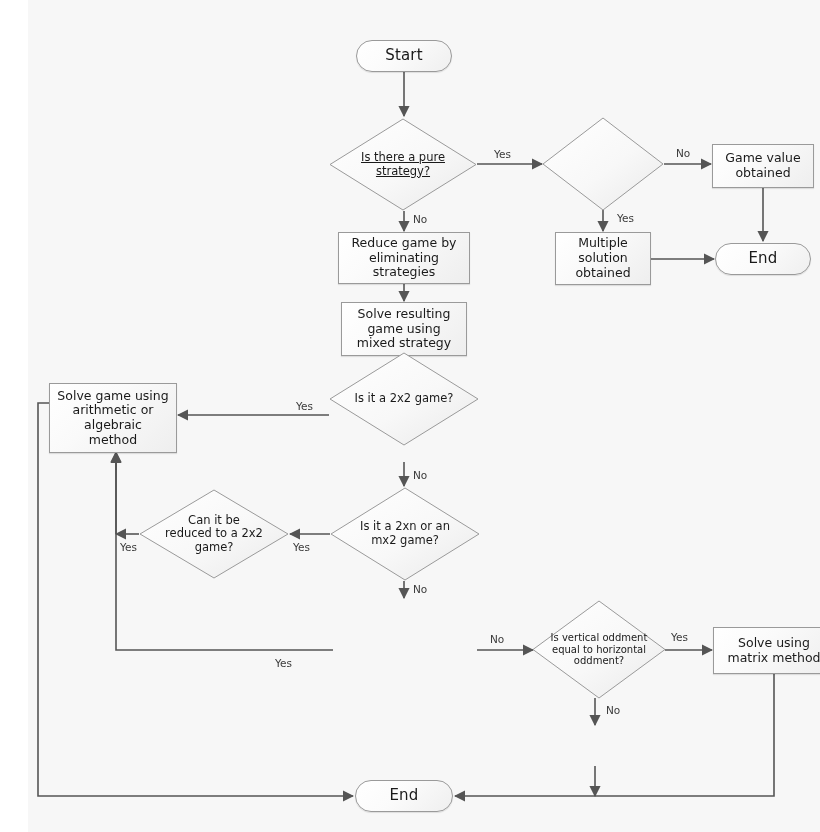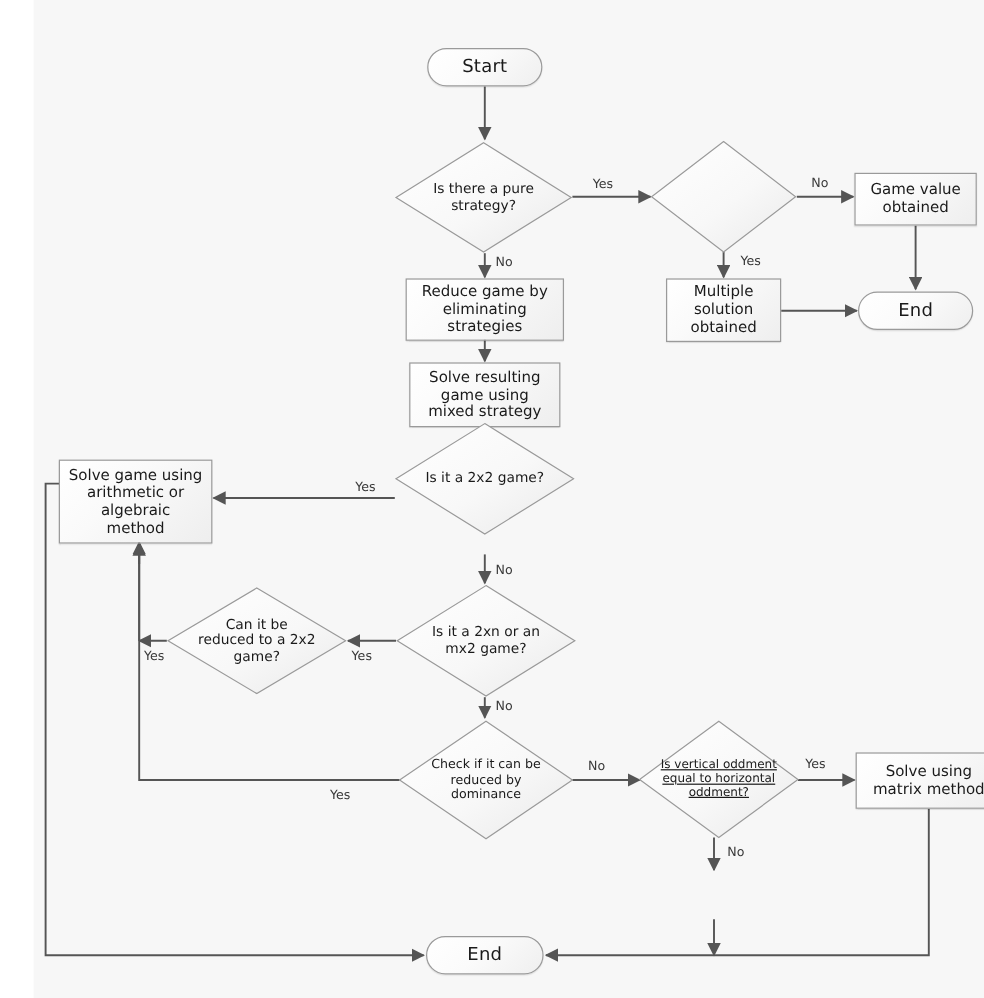--- a/index.html
+++ b/index.html
@@ -142,21 +142,21 @@
     </g>
     <g stroke="#555555" stroke-width="1.6" fill="none" marker-end="url(#arrow)">
       <path d="M 88 470 L 88 452"></path>
     </g>
   </svg>
 
   <div class="node terminator" style="left:328px; top:40px; width:96px; height:32px;">
     <span class="lbl">Start</span>
   </div>
 
-  <div class="node decision" style="left:301px; top:118px; width:148px; height:93px;">
+  <div class="node decision" style="left:301px; top:118px; width:148px; height:93px;text-decoration:underline;">
     <svg class="diamond-bg" viewBox="0 0 148 93" preserveAspectRatio="none">
       <defs>
           <linearGradient id="dg1" x1="0" y1="0" x2="1" y2="1">
         <stop offset="0%" stop-color="#ffffff"></stop>
             <stop offset="55%" stop-color="#f8f8f8"></stop>
             <stop offset="100%" stop-color="#e9e9e9"></stop>
       </linearGradient>
         </defs>
       <polygon points="74,1 147,46.5 74,92 1,46.5" fill="url(#dg1)" stroke="#9a9a9a" stroke-width="1"></polygon>
     </svg>
@@ -221,34 +221,26 @@
   </div>
 
   <div class="node decision" style="left:302px; top:487px; width:150px; height:94px;">
     <svg class="diamond-bg" viewBox="0 0 150 94" preserveAspectRatio="none">
       <polygon points="75,1 149,47 75,93 1,47" fill="url(#dg1)" stroke="#9a9a9a" stroke-width="1"></polygon>
     </svg>
     <span class="lbl" style="max-width:86%;">Is it a 2xn or an
 mx2 game?</span>
   </div>
 
-  <div class="node decision" style="left:304px; top:600px; width:146px; height:100px; font-size:10.5px;">
-    <svg class="diamond-bg" viewBox="0 0 146 100" preserveAspectRatio="none">
-      <polygon points="73,1 145,50 73,99 1,50" fill="url(#dg1)" stroke="#9a9a9a" stroke-width="1"></polygon>
-    </svg>
-    <span class="lbl" style="max-width:88%;">Check if it can be
-reduced by
-dominance</span>
-  </div>
 
   <div class="node decision" style="left:504px; top:600px; width:134px; height:99px; font-size:10px;">
     <svg class="diamond-bg" viewBox="0 0 134 99" preserveAspectRatio="none">
       <polygon points="67,1 133,49.5 67,98 1,49.5" fill="url(#dg1)" stroke="#9a9a9a" stroke-width="1"></polygon>
     </svg>
-    <span class="lbl" style="max-width:98%;text-decoration:underline;">Is vertical oddment
+    <span class="lbl" style="max-width:98%;">Is vertical oddment
 equal to horizontal
 oddment?</span>
   </div>
 
   <div class="node process" style="left:685px; top:627px; width:122px; height:47px;">
     <span class="lbl">Solve using
 matrix method</span>
   </div>
 
 

